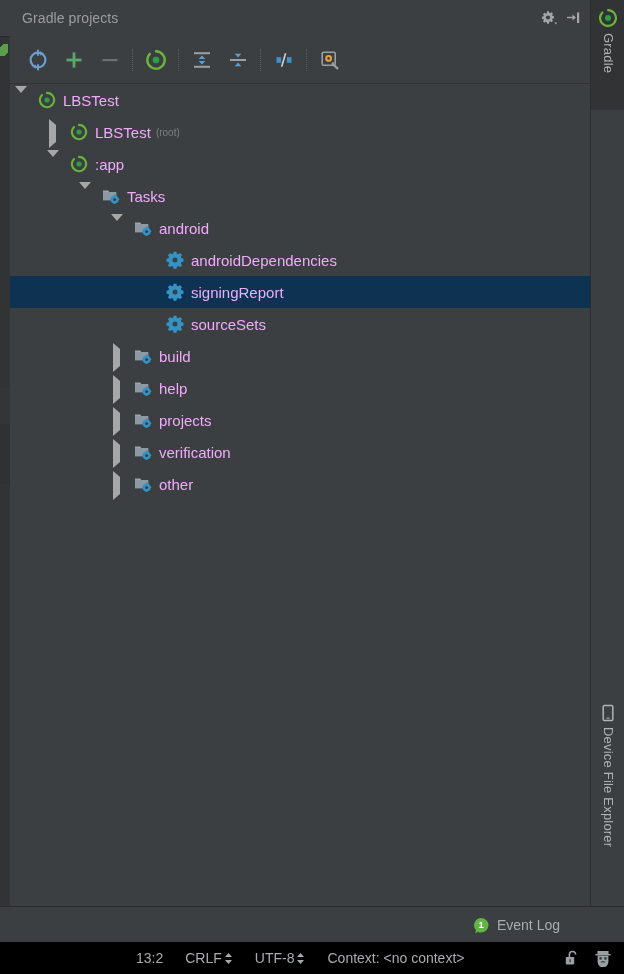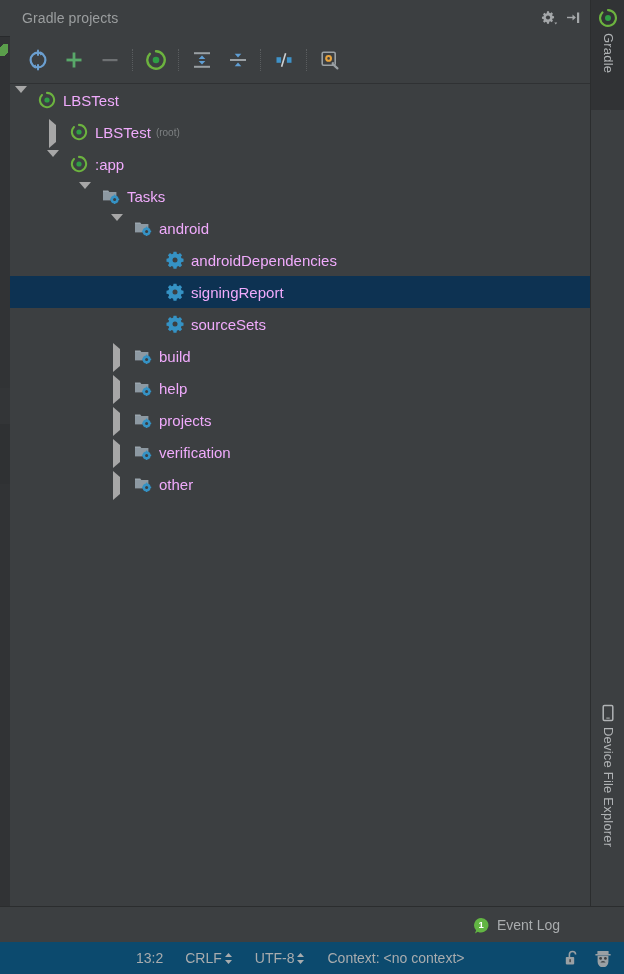--- a/index.html
+++ b/index.html
@@ -218,21 +218,21 @@
   .badge {
     position: relative;
     width: 17px; height: 17px;
   }
 
   
   .statusbar {
     position: absolute;
     left: 0; top: 942px;
     width: 624px; height: 32px;
-    background: #0c4a6e;
+    background: #000000;
     display: flex;
     align-items: center;
     font-size: 14px;
     color: #a9acae;
   }
   .status-item {
     display: flex;
     align-items: center;
     cursor: default;
   }

